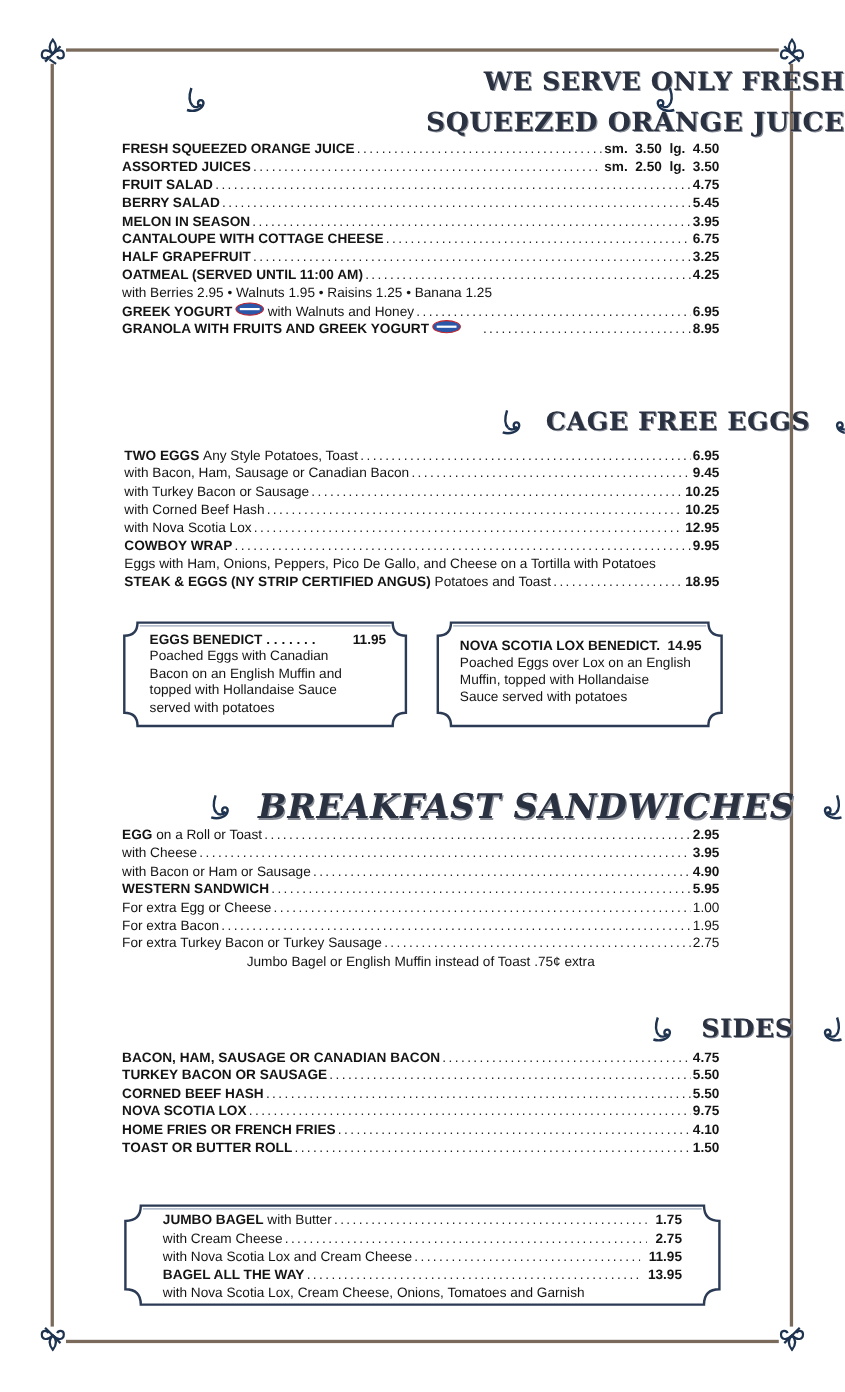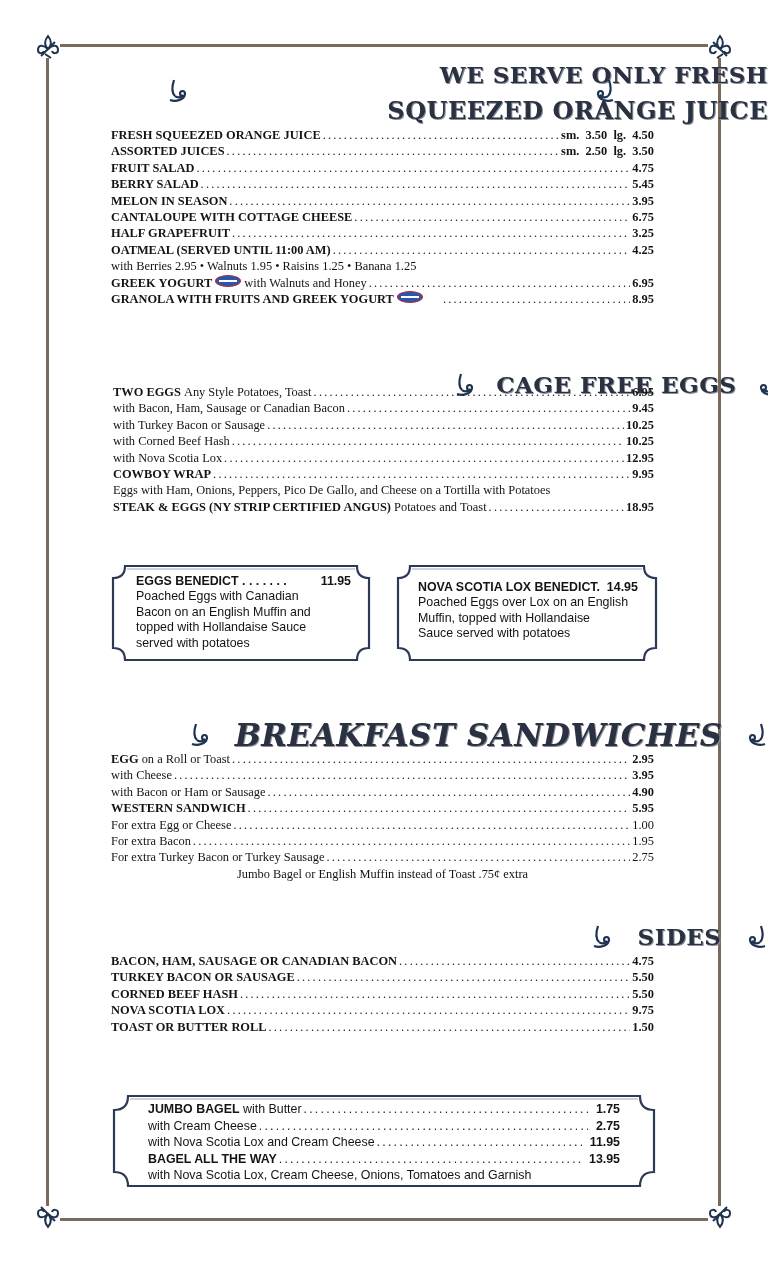--- a/index.html
+++ b/index.html
@@ -9,21 +9,21 @@
     .corner { position: absolute; width: 26px; height: 26px; }
     .corner svg { width: 26px; height: 26px; display: block; }
 
     .heading { position: absolute; left: 0; width: 768px; text-align: right;
                font-family: "DejaVu Serif", serif; font-weight: bold; color: #2a3140;
                letter-spacing: 0.5px; text-shadow: 1px 1px 0 #8a8f9a; }
     .heading .title { display: inline-block; vertical-align: middle; }
     .swirl { display: inline-block; vertical-align: middle; width: 22px; height: 26px; }
     .swirl svg { width: 22px; height: 26px; display: block; }
 
-    .list { position: absolute; left: 111px; width: 543px; font-size: 12.4px; line-height: 16.4px; font-family: Liberation Serif, serif; }
+    .list { position: absolute; left: 111px; width: 543px; font-size: 12.4px; line-height: 16.4px; }
     .row { display: flex; align-items: baseline; white-space: nowrap; }
     .row .dots { flex: 1; overflow: hidden; margin: 0 2px; letter-spacing: 2.2px; color: #222; }
     .row .dots::before { content: "................................................................................................................................................................"; }
     .row .price { font-weight: bold; }
     .row .price.light { font-weight: normal; }
     .note { white-space: nowrap; }
     .center-note { text-align: center; }
     .b { font-weight: bold; }
 
     .fage { display: inline-block; width: 24px; height: 10px; border-radius: 50%;
@@ -184,21 +184,21 @@
     <svg viewBox="0 0 22 26">
         <g fill="none" stroke="#1e3350" stroke-width="2.2" transform="scale(-1,1) translate(-22,0)">
           <path d="M7 2 C5 8 4 14 8 18"></path>
           <path d="M3 22 C9 24 17 22 18 16 C18 12 13 12 13 16 C13 18 15 18 16 17"></path>
           <path d="M8 18 C10 20 14 20 16 17"></path>
         </g>
       </svg>
   </span>
 </div>
 
-<div class="list" style="top:384px; left:113px; width:541px;">
+<div class="list" style="top:406px; left:113px; width:541px;">
   <div class="row"><span class="name b">TWO EGGS</span>&nbsp;<span class="name">Any Style Potatoes, Toast</span><span class="dots"></span><span class="price">6.95</span></div>
   <div class="row">
       <span class="name">with Bacon, Ham, Sausage or Canadian Bacon</span>
       <span class="dots"></span>
       <span class="price">9.45</span>
     </div>
   <div class="row">
       <span class="name">with Turkey Bacon or Sausage</span>
       <span class="dots"></span>
       <span class="price">10.25</span>
@@ -341,20 +341,25 @@
     </div>
   <div class="row">
       <span class="name b">CORNED BEEF HASH</span>
       <span class="dots"></span>
       <span class="price">5.50</span>
     </div>
   <div class="row">
       <span class="name b">NOVA SCOTIA LOX</span>
       <span class="dots"></span>
       <span class="price">9.75</span>
+    </div>
+  <div class="row">
+      <span class="name b">HOME FRIES OR FRENCH FRIES</span>
+      <span class="dots"></span>
+      <span class="price">4.10</span>
     </div>
   <div class="row">
       <span class="name b">TOAST OR BUTTER ROLL</span>
       <span class="dots"></span>
       <span class="price">1.50</span>
     </div>
 </div>
 
 <div class="box" style="left:112px; top:1094px; width:544px; height:94px;">
   <svg class="outline" width="544" height="94" viewBox="0 0 544 94">

